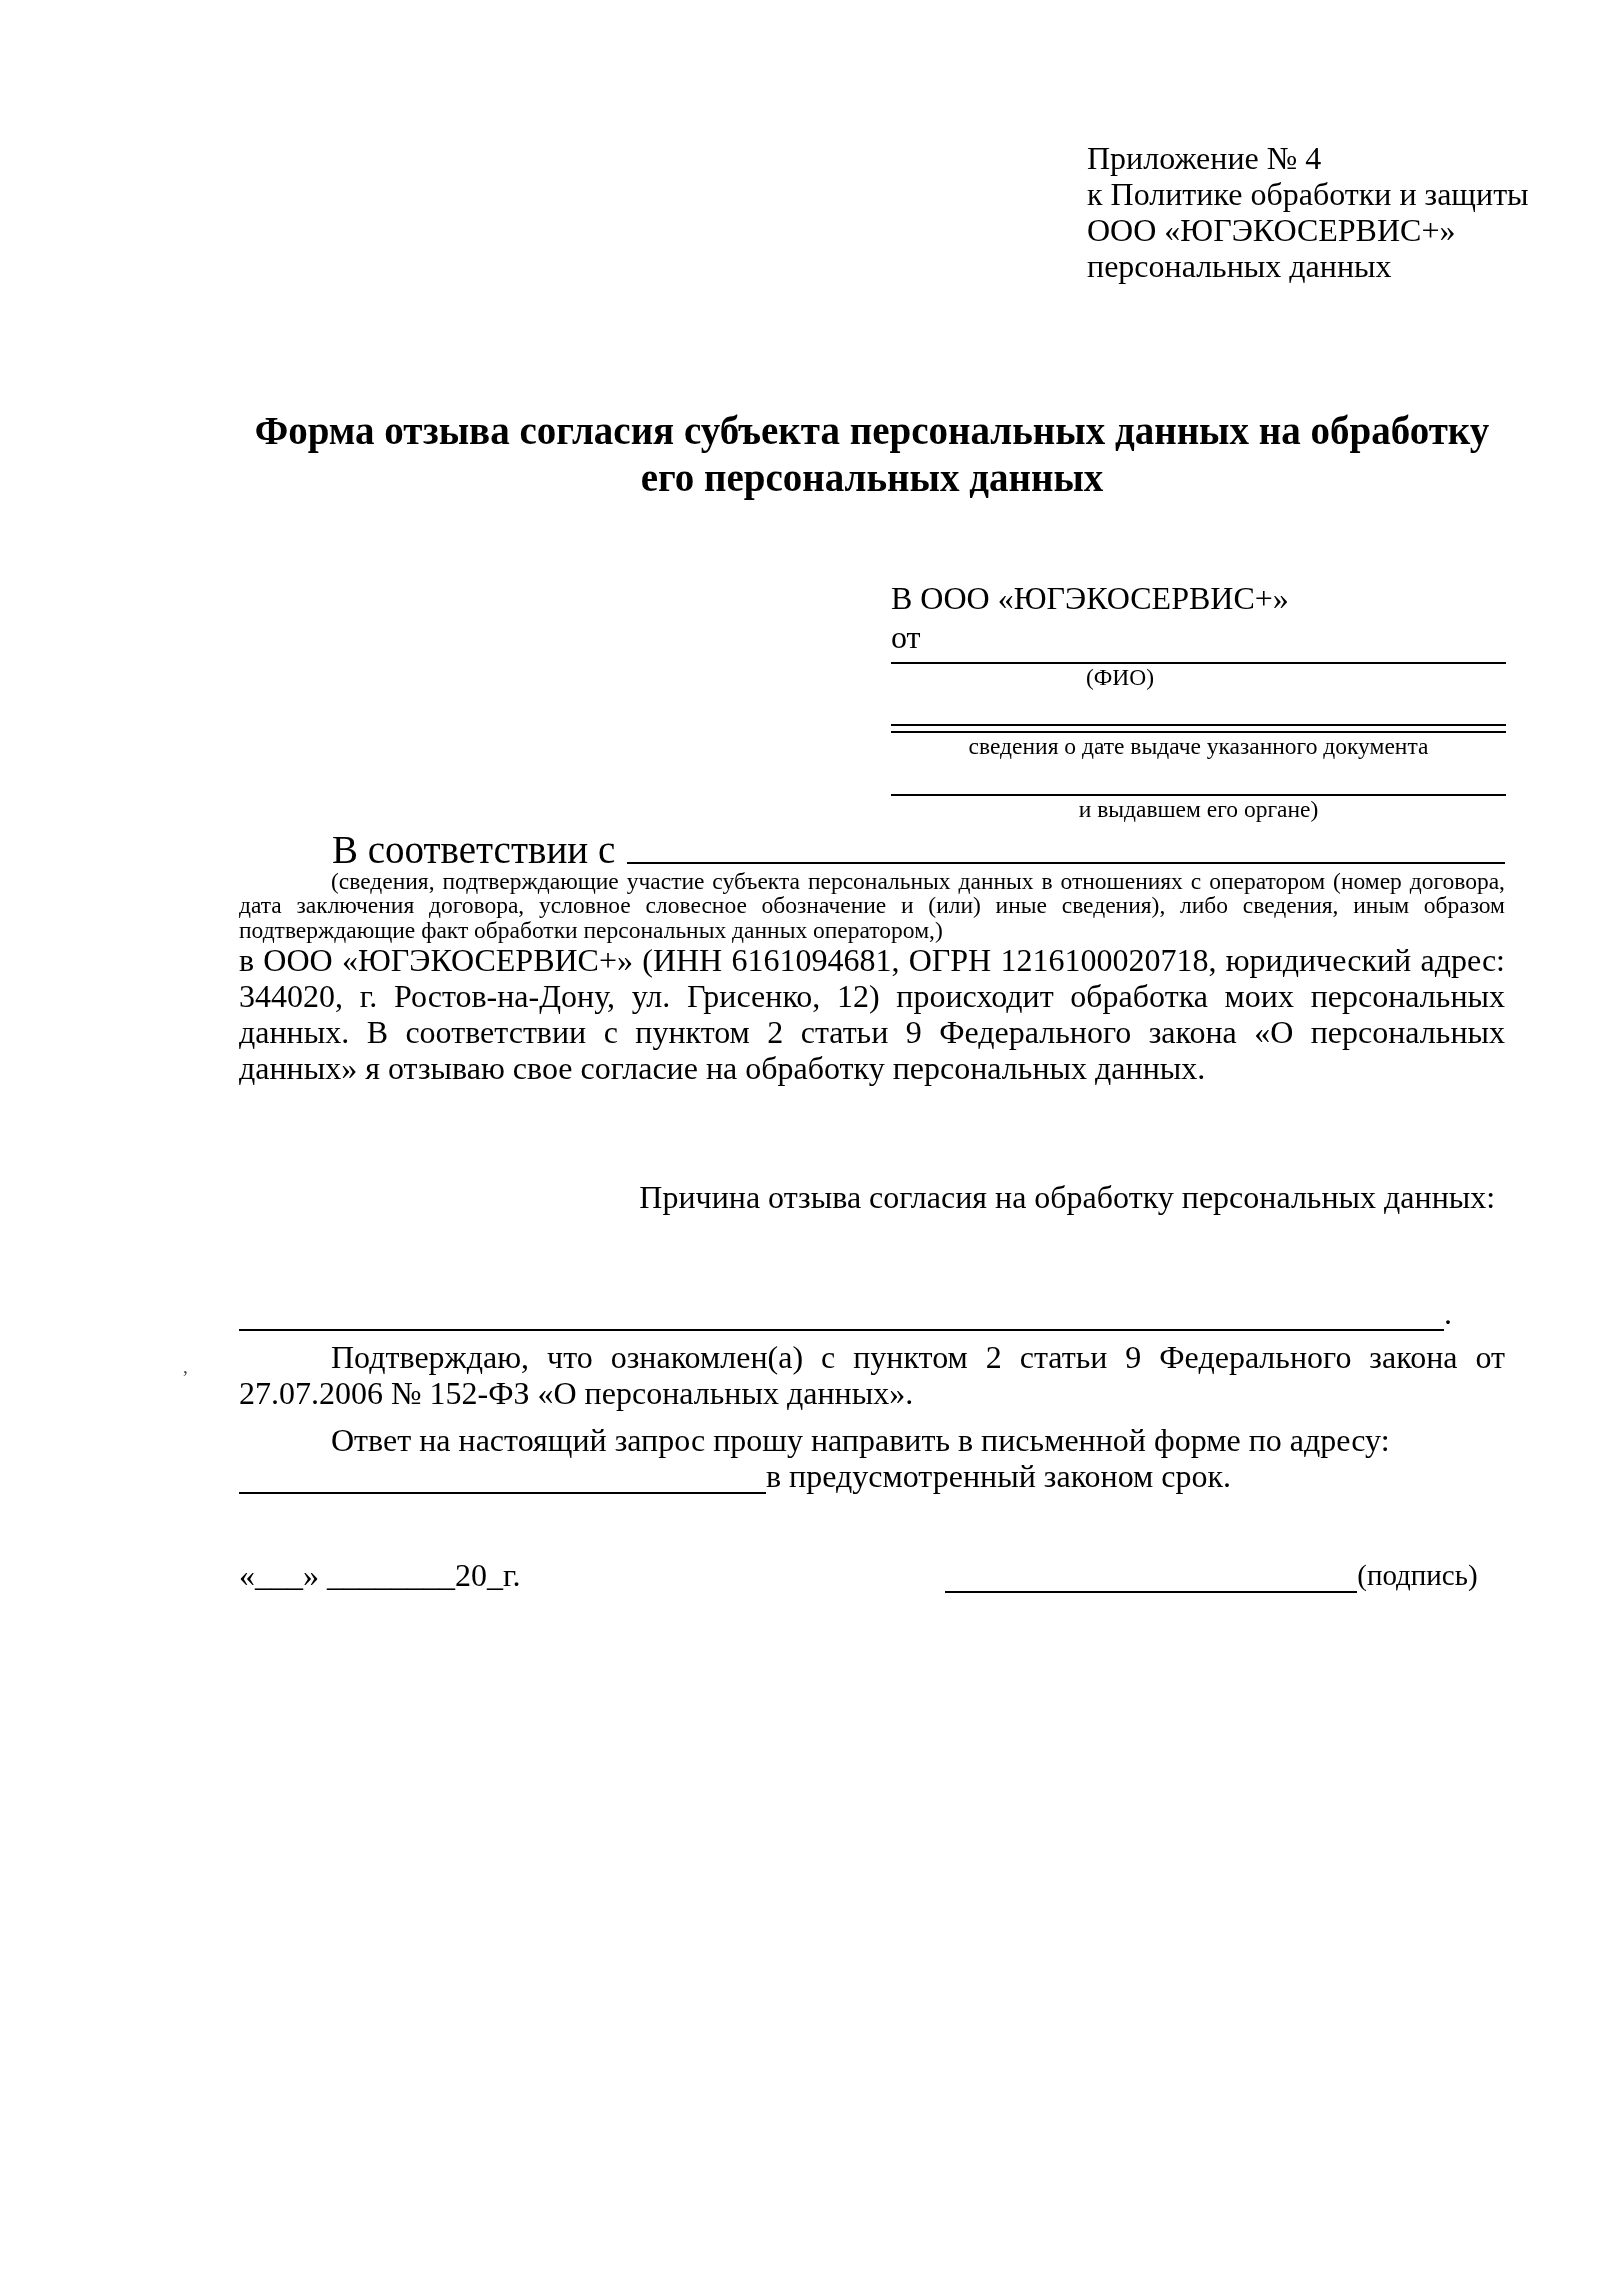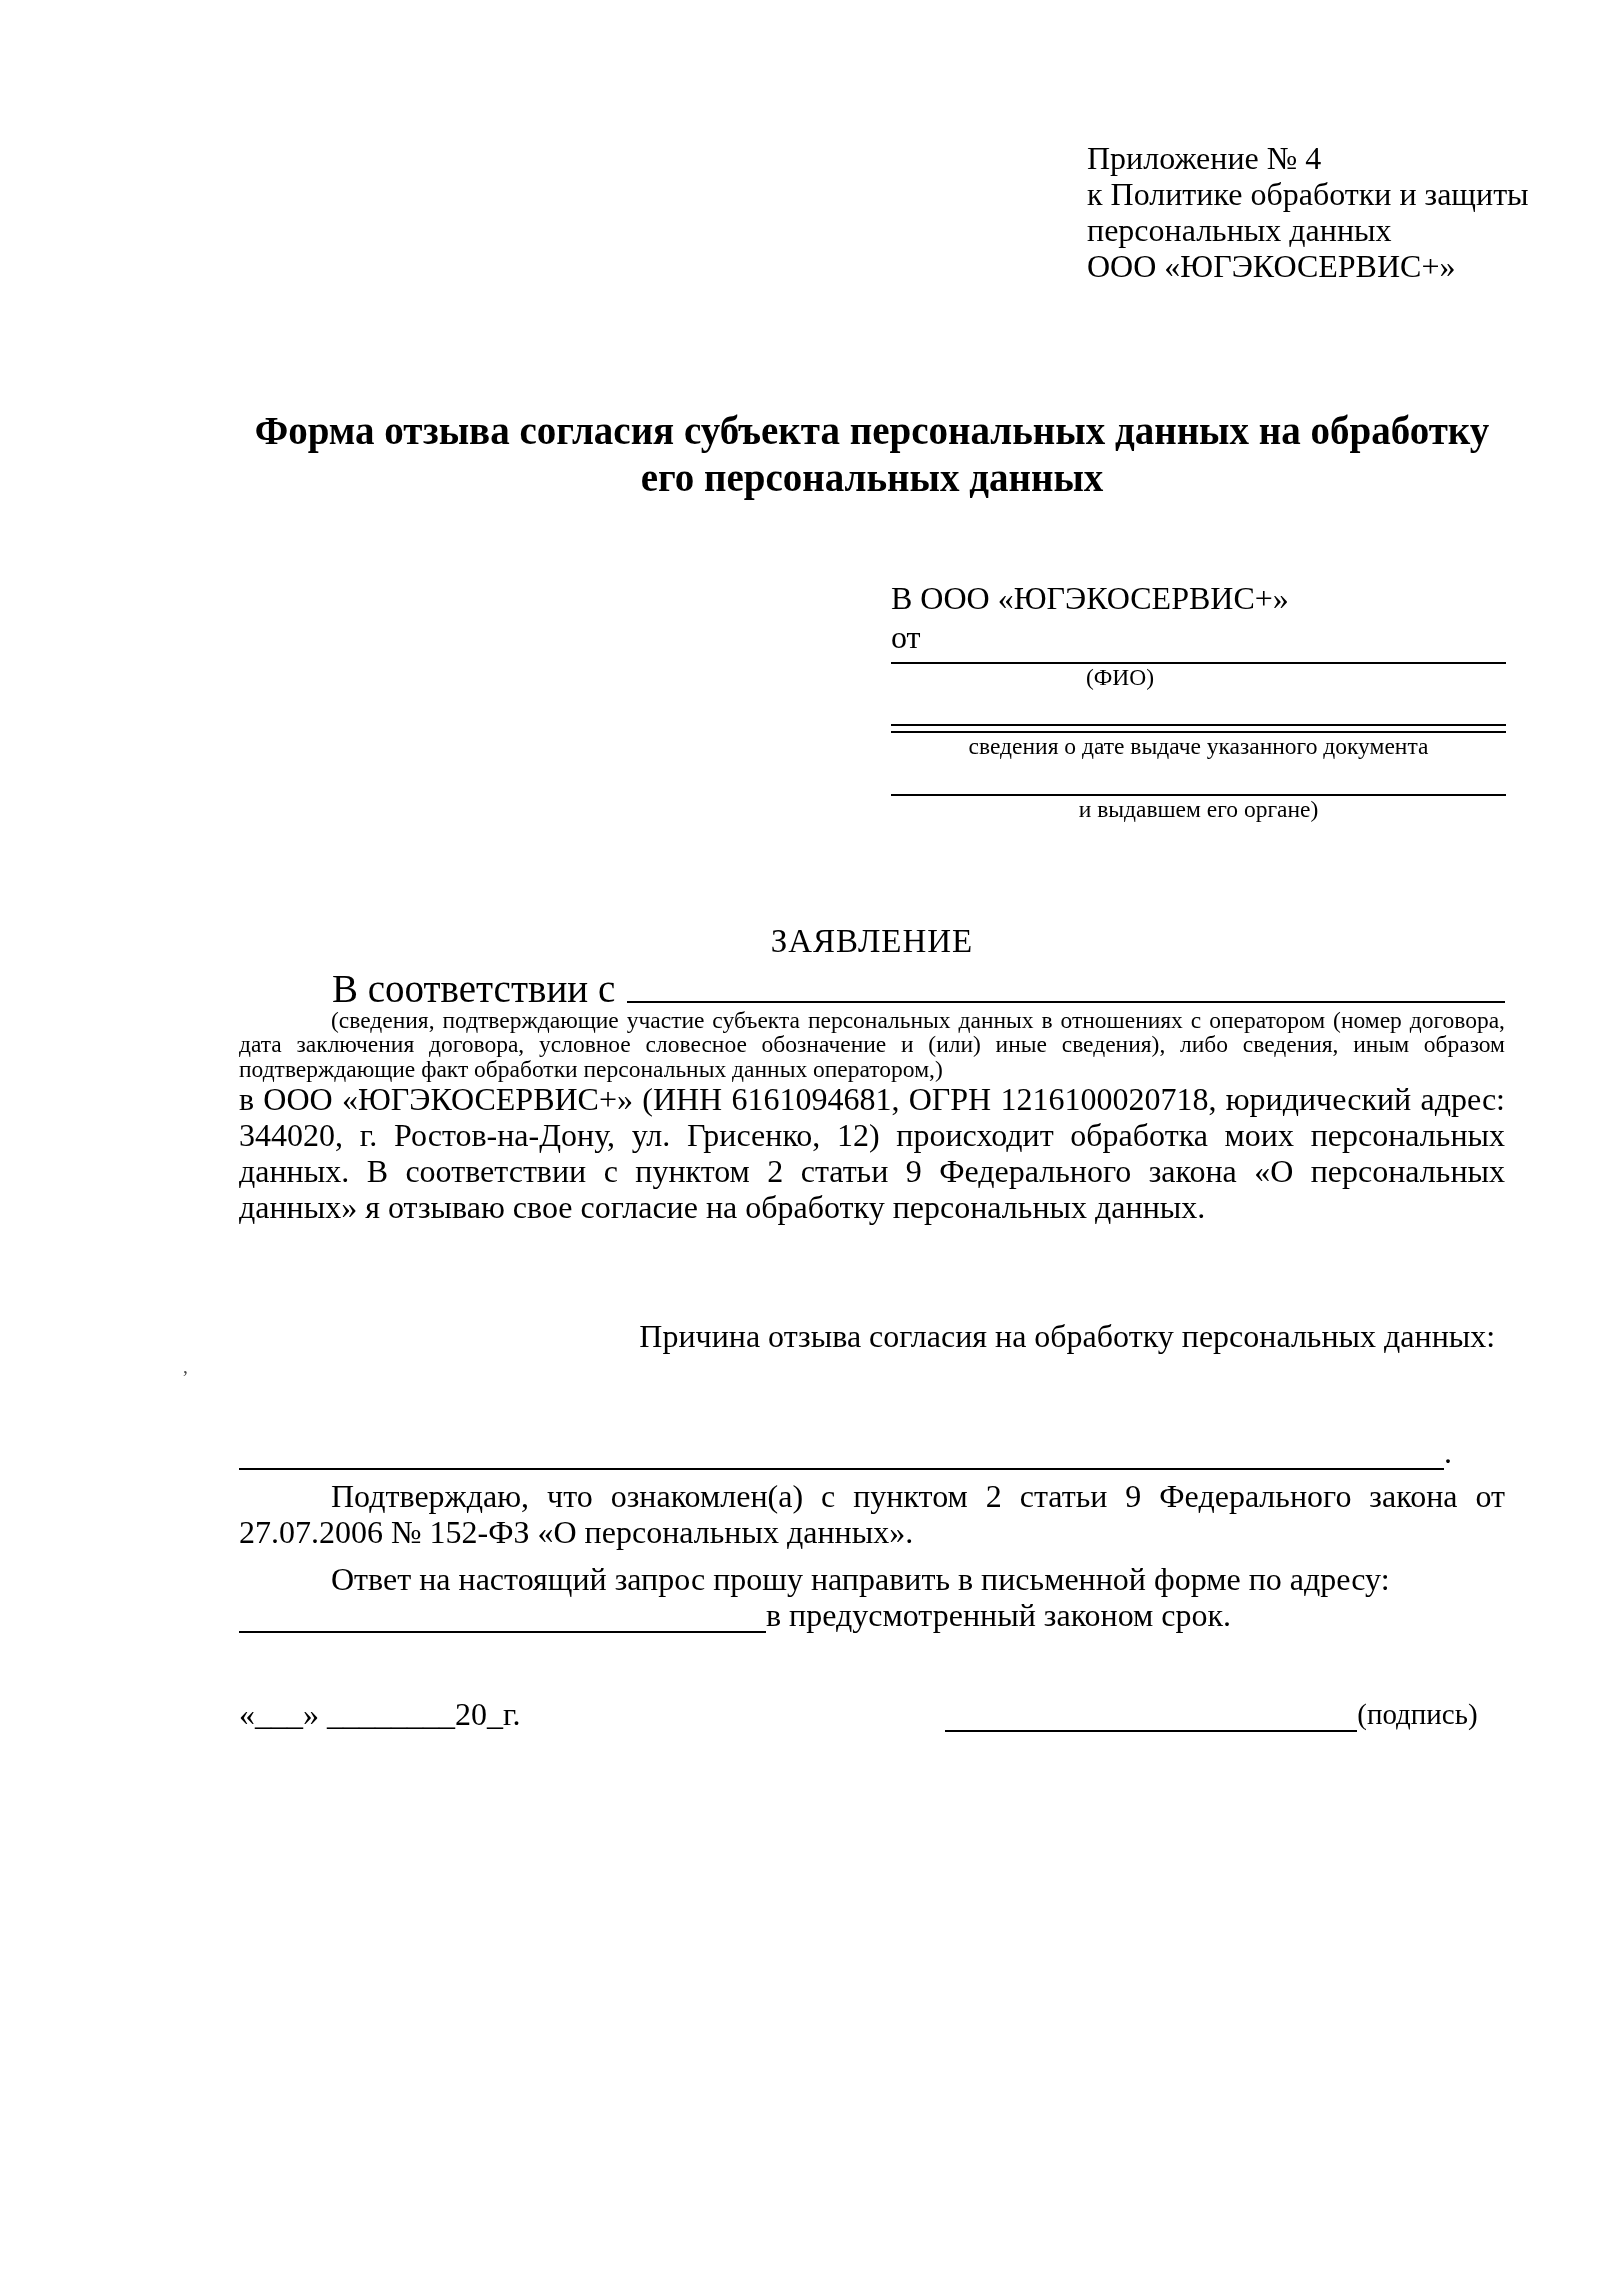--- a/index.html
+++ b/index.html
@@ -67,39 +67,38 @@
   .sig-cap { font-size:29px; white-space:nowrap; }
 </style>
 </head>
 <body>
 
 <div class="page">
 
   <div class="annex">
     <div>Приложение № 4</div>
     <div>к Политике обработки и защиты</div>
+    <div>ООО «ЮГЭКОСЕРВИС+»</div>
     <div>персональных данных</div>
-    <div>ООО «ЮГЭКОСЕРВИС+»</div>
   </div>
 
   <div class="doc-title">Форма отзыва согласия субъекта персональных данных на обработку его персональных данных</div>
 
   <div class="addr">
     <div class="addr-to">В ООО «ЮГЭКОСЕРВИС+»</div>
     <div class="addr-from">от</div>
     <div class="fline"></div>
     <div class="fcap c1">(ФИО)</div>
     <div class="fline"></div>
     <div class="fline"></div>
     <div class="fcap c3">сведения о дате выдаче указанного документа</div>
     <div class="fline"></div>
     <div class="fcap">и выдавшем его органе)</div>
   </div>
 
-  <div class="stmt-heading">ЗАЯВЛЕНИЕ</div>
 
   <div class="intro-row">
     <span class="ind"></span>
     <span class="intro-text">В соответствии с</span>
     <span class="fill-line"></span>
   </div>
 
   <div class="note">(сведения, подтверждающие участие субъекта персональных данных в отношениях с оператором (номер договора, дата заключения договора, условное словесное обозначение и (или) иные сведения), либо сведения, иным образом подтверждающие факт обработки персональных данных оператором,)</div>
 
   <div class="body-par">в ООО «ЮГЭКОСЕРВИС+» (ИНН 6161094681, ОГРН 1216100020718, юридический адрес: 344020, г. Ростов-на-Дону, ул. Грисенко, 12) происходит обработка моих персональных данных. В соответствии с пунктом 2 статьи 9 Федерального закона «О персональных данных» я отзываю свое согласие на обработку персональных данных.</div>

